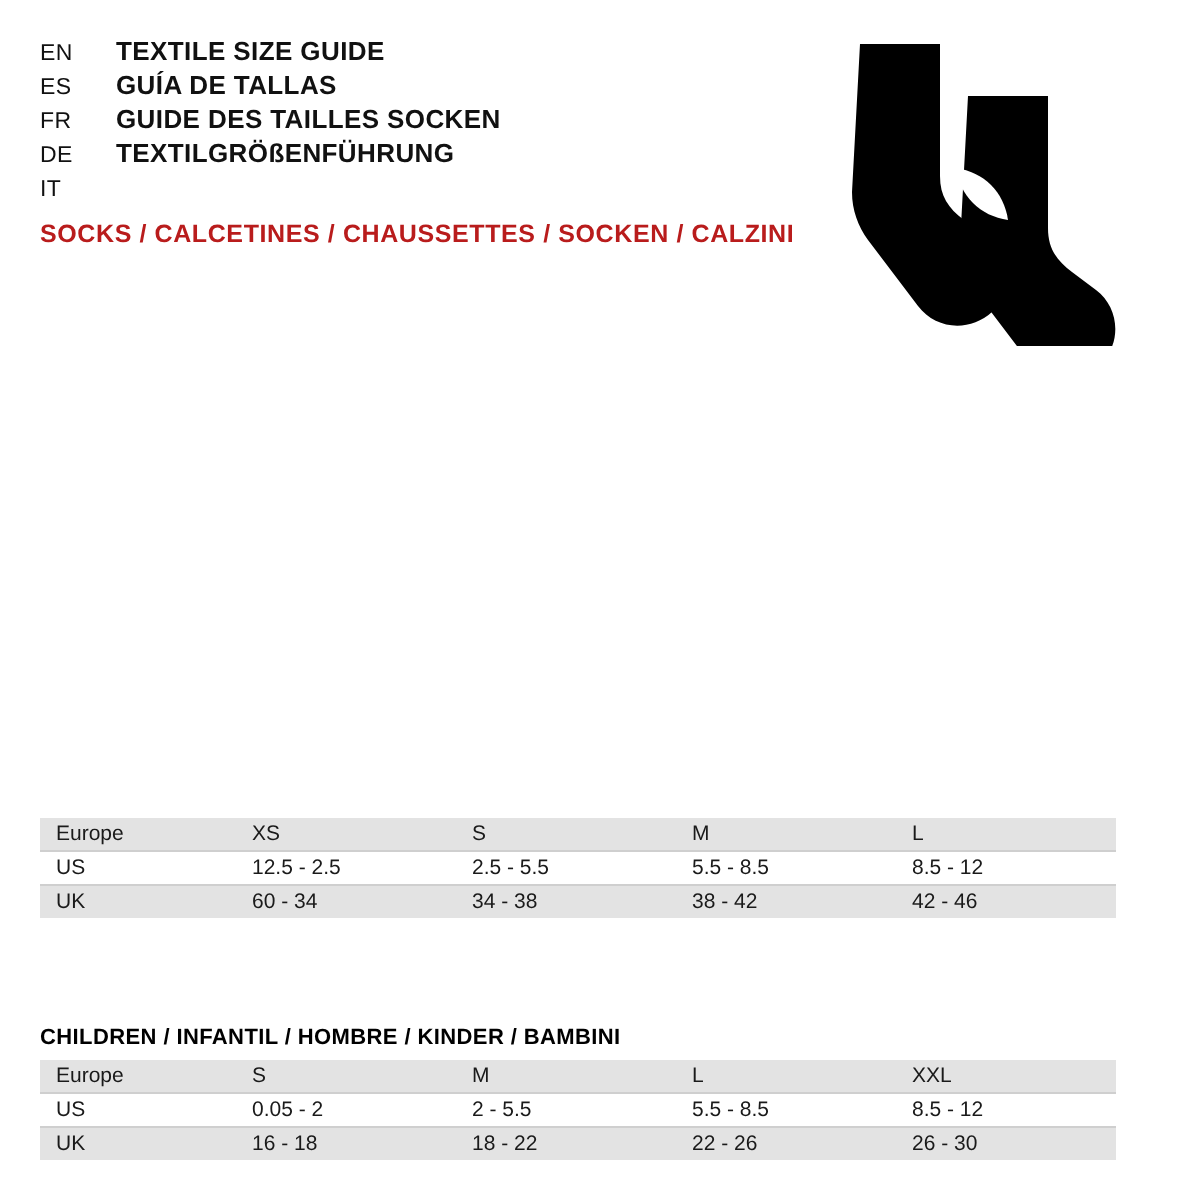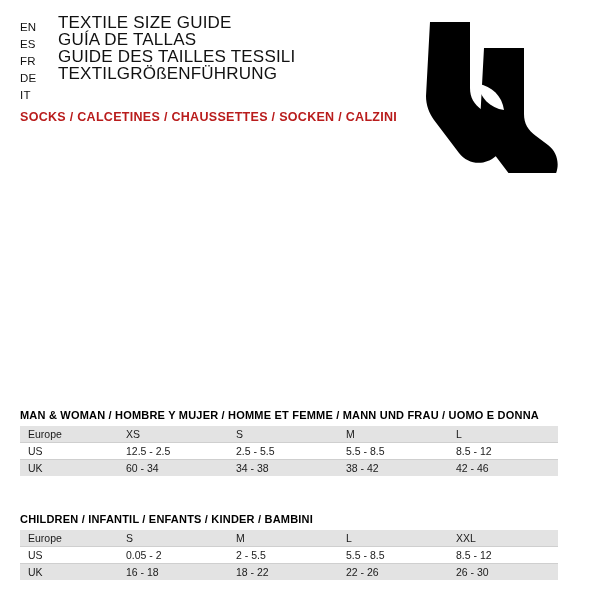--- a/index.html
+++ b/index.html
@@ -36,23 +36,24 @@
     font-size: 11.5px;
     letter-spacing: 0.2px;
   }
   .lang-code {
     width: 38px;
     flex: 0 0 38px;
     font-size: 11.5px;
     color: #111;
   }
   .lang-text {
-    font-size: 17px;
+    font-size: 13px;
     color: #111;
     white-space: nowrap;
+    font-weight: bold;
   }
 
   .subtitle {
     position: absolute;
     top: 110px;
     left: 20px;
     font-size: 12.5px;
     font-weight: bold;
     letter-spacing: 0.3px;
     color: #b91c1c;
@@ -124,21 +125,21 @@
     <div class="lang-row">
       <span class="lang-code">EN</span>
       <span class="lang-text">TEXTILE SIZE GUIDE</span>
     </div>
     <div class="lang-row">
       <span class="lang-code">ES</span>
       <span class="lang-text">GUÍA DE TALLAS</span>
     </div>
     <div class="lang-row">
       <span class="lang-code">FR</span>
-      <span class="lang-text">GUIDE DES TAILLES TESSILI</span>
+      <span class="lang-text">GUIDE DES TAILLES SOCKEN</span>
     </div>
     <div class="lang-row">
       <span class="lang-code">DE</span>
       <span class="lang-text">TEXTILGRÖßENFÜHRUNG</span>
     </div>
     <div class="lang-row">
       <span class="lang-code">IT</span>
     </div>
   </div>
 
@@ -150,21 +151,20 @@
       <path d="M22 4 h40 v66 c0 10 4 16 12 22 l12 9 c12 9 13 27 2 37 c-11 10 -28 9 -37 -3 l-25 -33 c-5 -7 -8 -15 -8 -24 Z" fill="#000000"></path>
 
       <path d="M76 30 h40 v66 c0 10 4 16 12 22 l12 9 c12 9 13 27 2 37 c-11 10 -28 9 -37 -3 l-25 -33 c-5 -7 -8 -15 -8 -24 Z" fill="#000000"></path>
 
       <path d="M70 66 c14 2 24 12 26 26 c-14 -2 -24 -12 -26 -26 Z" fill="#ffffff"></path>
       <path d="M124 92 c14 2 24 12 26 26 c-14 -2 -24 -12 -26 -26 Z" fill="#ffffff"></path>
     </svg>
   </div>
 
   <div class="table-section section-man">
-    <div class="section-title">MAN &amp; WOMAN / HOMBRE Y MUJER / HOMME ET FEMME / MANN UND FRAU / UOMO E DONNA</div>
     <table class="size-table">
       <tbody>
         <tr class="row-shade">
           <td class="first-col">Europe</td>
           <td class="col">XS</td>
           <td class="col">S</td>
           <td class="col">M</td>
           <td class="col">L</td>
         </tr>
         <tr class="row-plain rowline">
@@ -179,21 +179,21 @@
           <td class="col">60 - 34</td>
           <td class="col">34 - 38</td>
           <td class="col">38 - 42</td>
           <td class="col">42 - 46</td>
         </tr>
       </tbody>
     </table>
   </div>
 
   <div class="table-section section-children">
-    <div class="section-title">CHILDREN / INFANTIL / ENFANTS / KINDER / BAMBINI</div>
+    <div class="section-title">CHILDREN / INFANTIL / HOMBRE / KINDER / BAMBINI</div>
     <table class="size-table">
       <tbody>
         <tr class="row-shade">
           <td class="first-col">Europe</td>
           <td class="col">S</td>
           <td class="col">M</td>
           <td class="col">L</td>
           <td class="col">XXL</td>
         </tr>
         <tr class="row-plain rowline">

